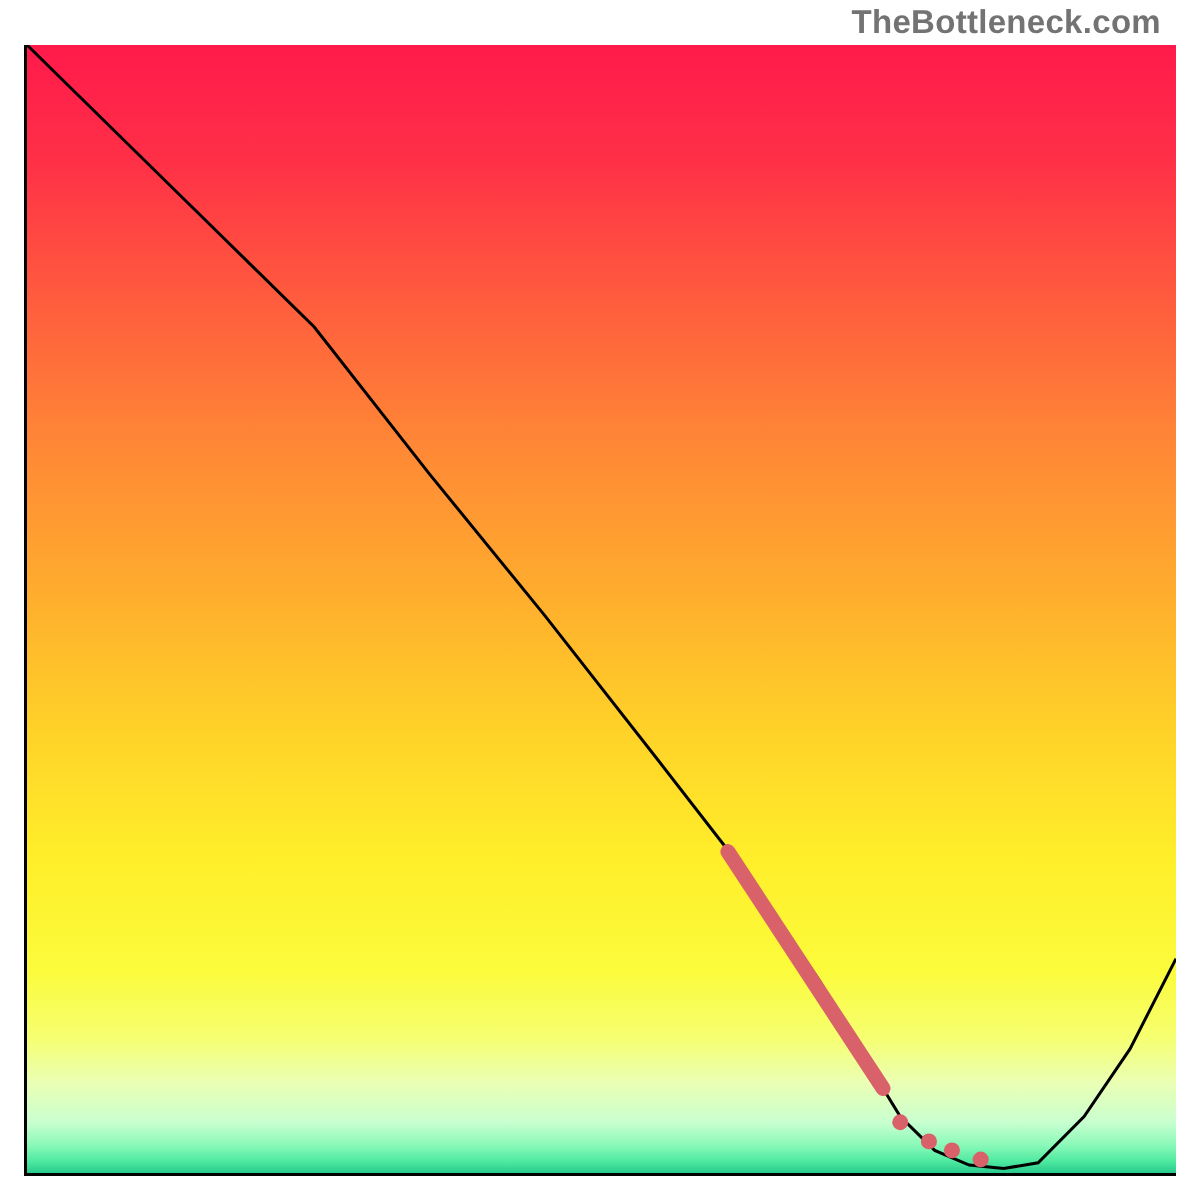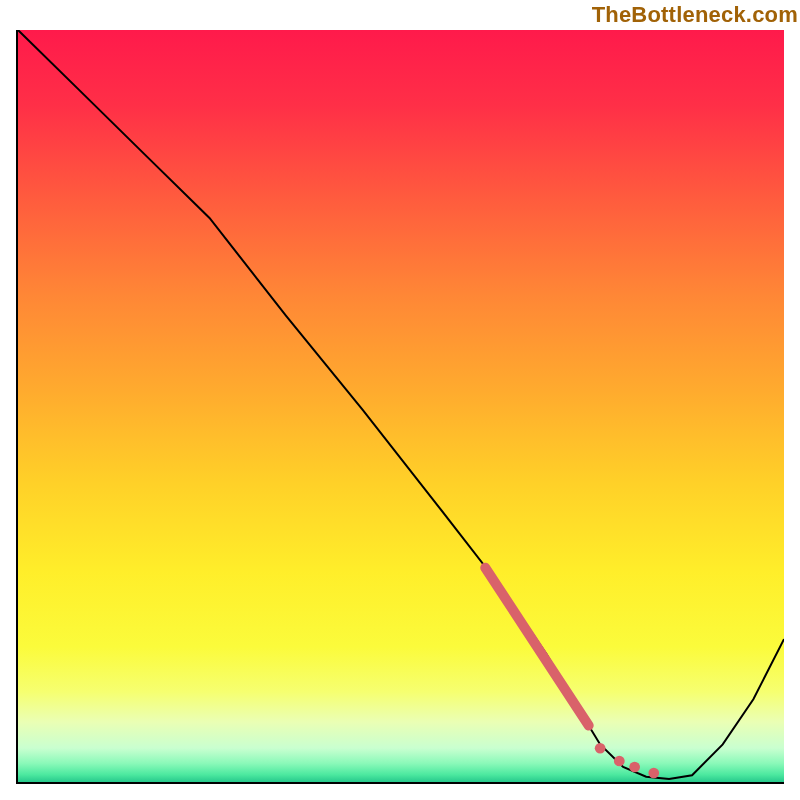--- a/index.html
+++ b/index.html
@@ -12,24 +12,24 @@
     font-family: Arial, Helvetica, sans-serif;
   }
   .container {
     position: relative;
     width: 800px;
     height: 800px;
   }
   .watermark {
     position: absolute;
     top: 2px;
-    right: 2px;
+    right: 26px;
     font-size: 22px;
     font-weight: 600;
-    color: #a16207;
+    color: #737373;
     letter-spacing: 0.2px;
     z-index: 10;
   }
   .plot-frame {
     position: absolute;
     left: 16px;
     top: 30px;
     width: 768px;
     height: 754px;
     border-left: 2px solid #000;

